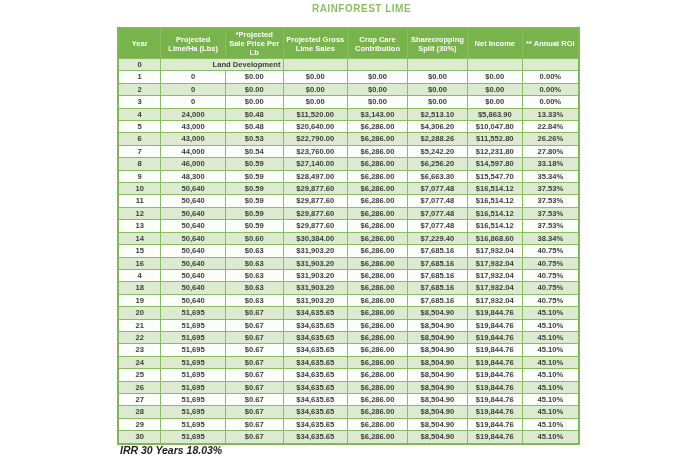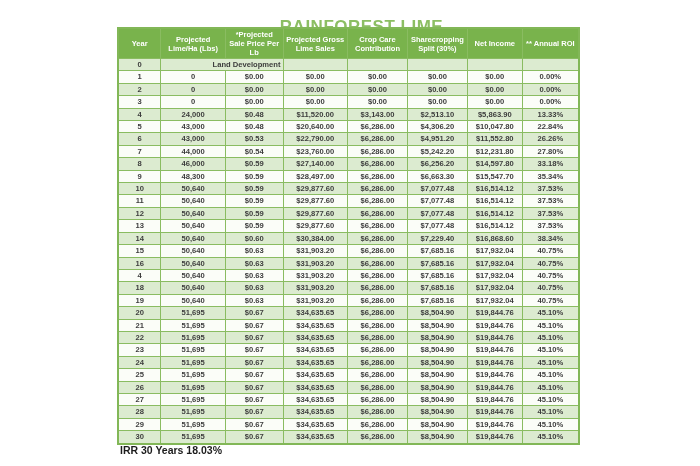--- a/index.html
+++ b/index.html
@@ -1,28 +1,28 @@
 <!DOCTYPE html>
 <html><head>
 <meta charset="utf-8">
 <style>
   html,body{margin:0;padding:0;}
   body{
     width:700px;height:466px;background:#ffffff;position:relative;
     font-family:"Liberation Sans", sans-serif;overflow:hidden;
   }
   .title{
-    position:absolute;top:17px;left:130px;width:463px;text-align:center;
-    font-size:17px;font-weight:bold;letter-spacing:0.5px;color:#8cbe63;
+    position:absolute;top:3px;left:130px;width:463px;text-align:center;
+    font-size:10px;font-weight:bold;letter-spacing:0.5px;color:#8cbe63;
   }
   .subtitle{
     position:absolute;top:12px;left:127px;font-size:10.5px;font-weight:bold;color:#1c1c1c;margin-top:31px;
   }
   .footer{
-    position:absolute;top:444px;left:120px;font-size:10.5px;font-weight:bold;color:#1c1c1c;
+    position:absolute;top:444px;left:120px;font-size:10.5px;font-weight:bold;color:#1c1c1c;font-style:italic;
   }
   table.lime{
     position:absolute;top:27px;left:117px;width:463px;table-layout:fixed;
     border-collapse:collapse;border:2px solid #82b757;
   }
   table.lime th, table.lime td{
     border:1px solid #8abc61;overflow:hidden;white-space:nowrap;
   }
   table.lime th{
     background:#79b34c;color:#ffffff;font-size:7.5px;font-weight:bold;
@@ -124,21 +124,21 @@
         <td>$4,306.20</td>
         <td>$10,047.80</td>
         <td>22.84%</td>
       </tr>
       <tr class="tint">
         <td>6</td>
         <td>43,000</td>
         <td>$0.53</td>
         <td>$22,790.00</td>
         <td>$6,286.00</td>
-        <td>$4,951.20</td>
+        <td>$2,288.26</td>
         <td>$11,552.80</td>
         <td>26.26%</td>
       </tr>
       <tr>
         <td>7</td>
         <td>44,000</td>
         <td>$0.54</td>
         <td>$23,760.00</td>
         <td>$6,286.00</td>
         <td>$5,242.20</td>

